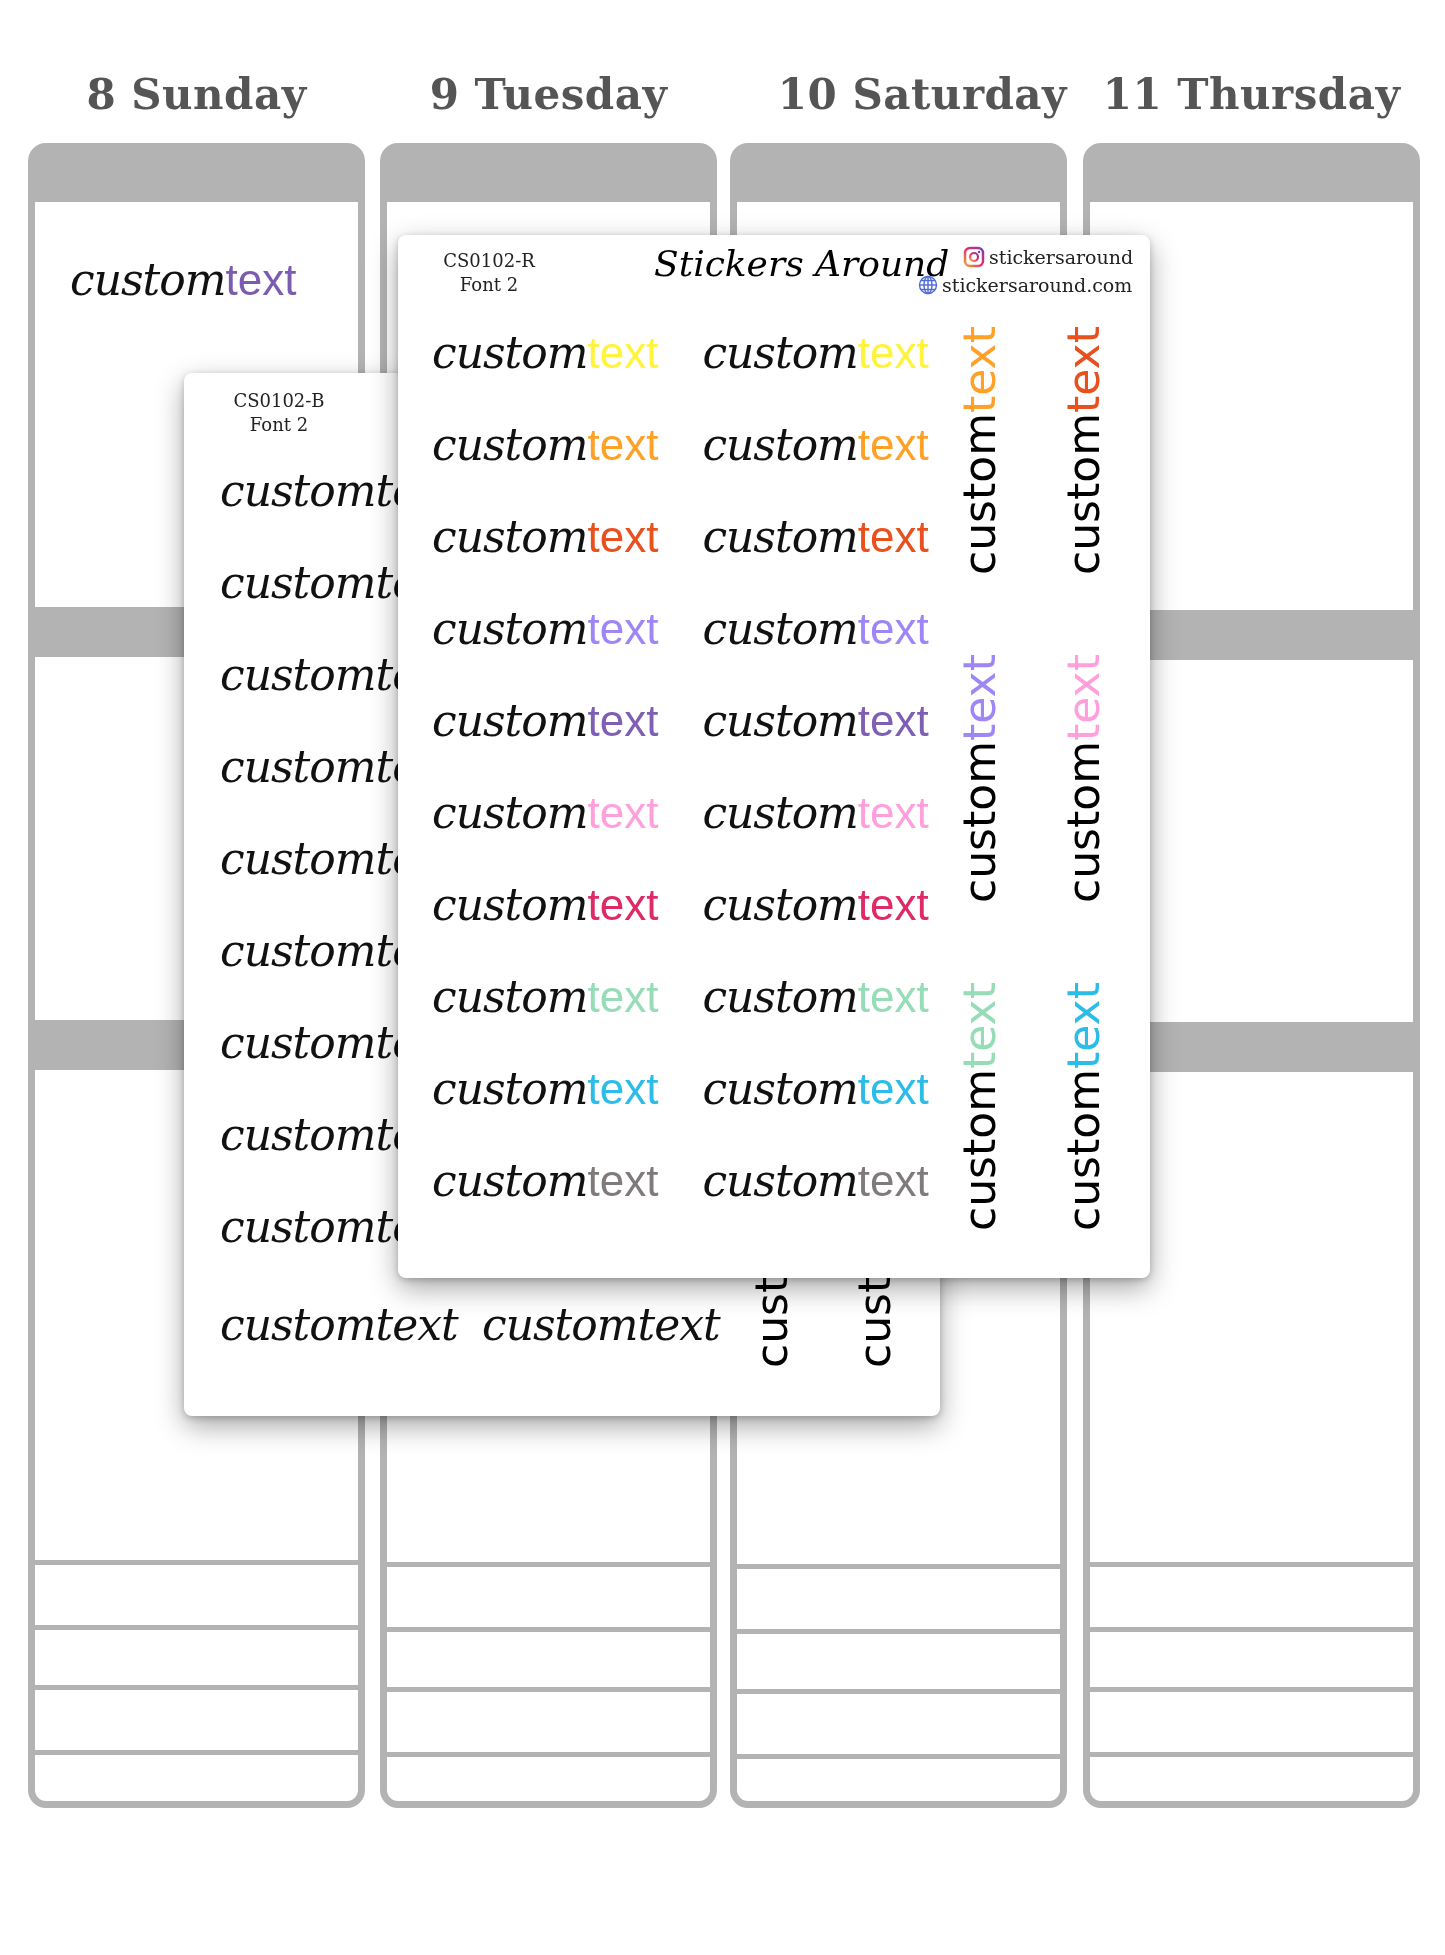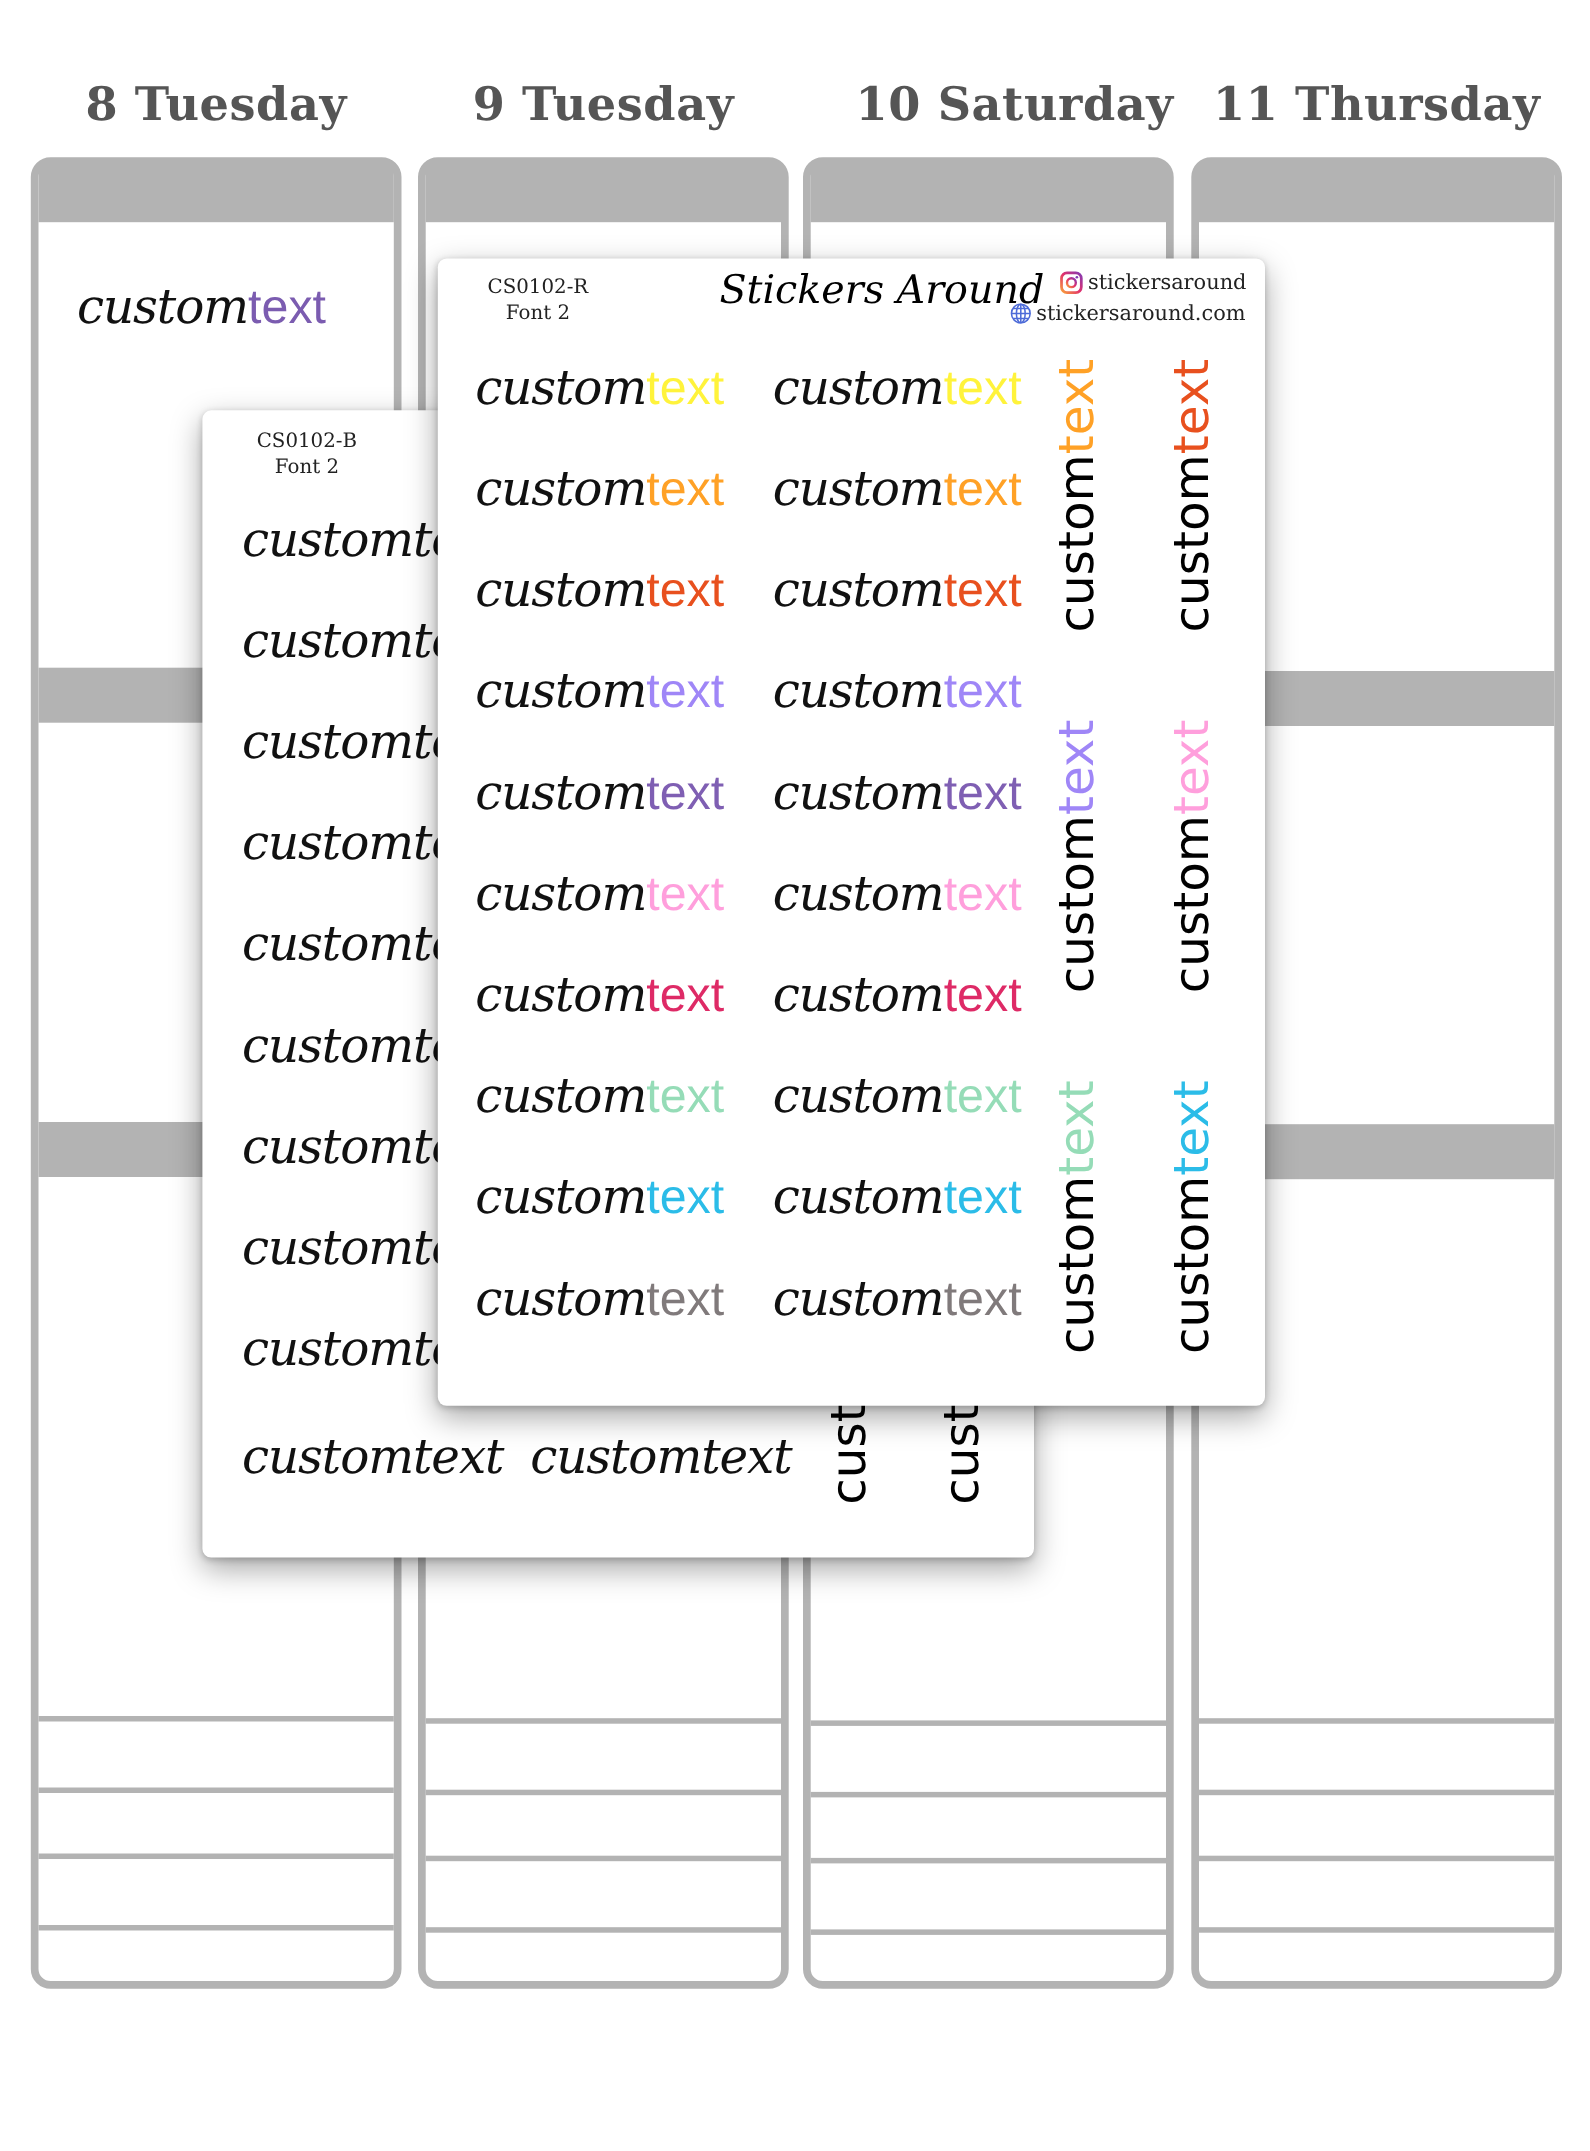--- a/index.html
+++ b/index.html
@@ -42,21 +42,21 @@
   .social .row { display: flex; align-items: center; gap: 4px; height: 28px; }
 
   .vert {
     position: absolute; transform-origin: 0 0; transform: rotate(-90deg);
     white-space: nowrap; font-size: 48px; line-height: 1;
   }
 </style>
 </head>
 <body>
 
-<div class="day-header" style="left:28px;width:337px;">8 Tuesday</div>
+<div class="day-header" style="left:28px;width:337px;">8 Sunday</div>
 <div class="day-header" style="left:380px;width:337px;">9 Tuesday</div>
 <div class="day-header" style="left:730px;width:337px;text-align:right;">10 Saturday</div>
 <div class="day-header" style="left:1083px;width:337px;">11 Thursday</div>
 
 <div class="col" style="left:28px;">
   <div class="top-band"></div>
   <div class="band" style="top:457px"></div>
   <div class="band" style="top:870px"></div>
   <div class="line" style="top:1410px"></div>
   <div class="line" style="top:1475px"></div>

